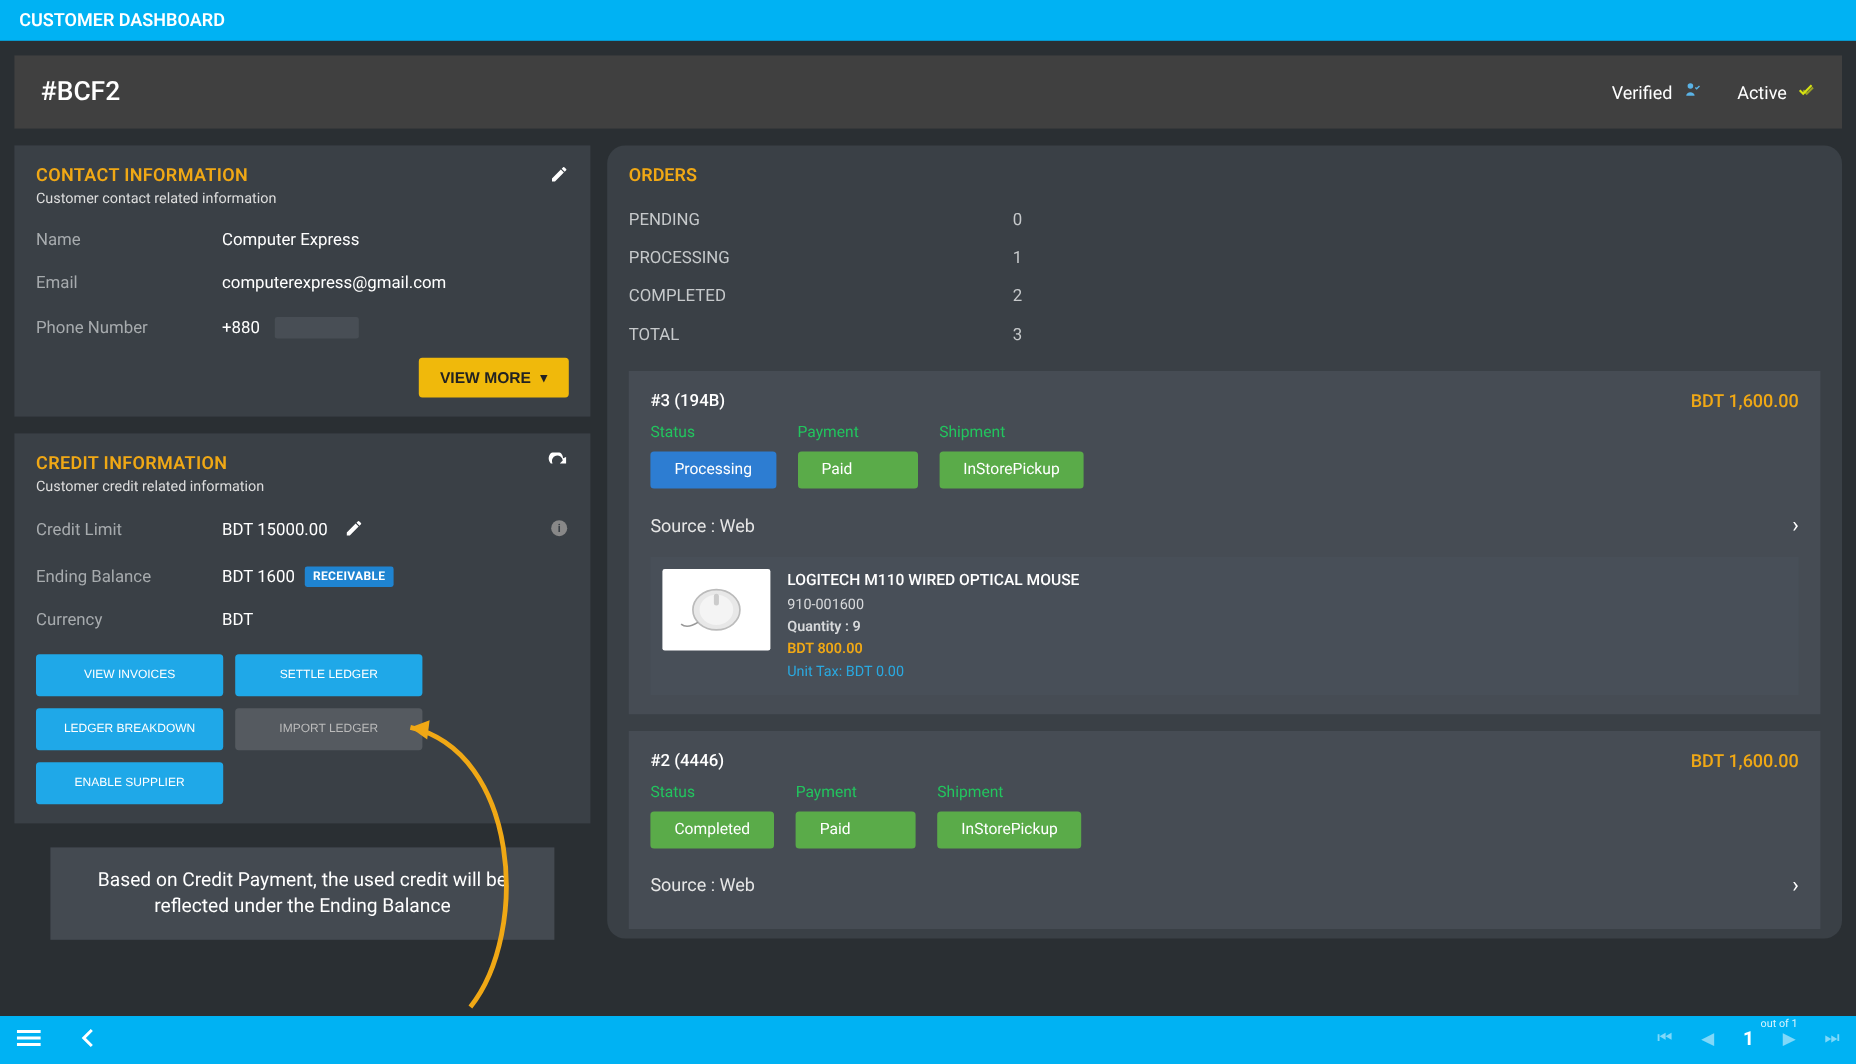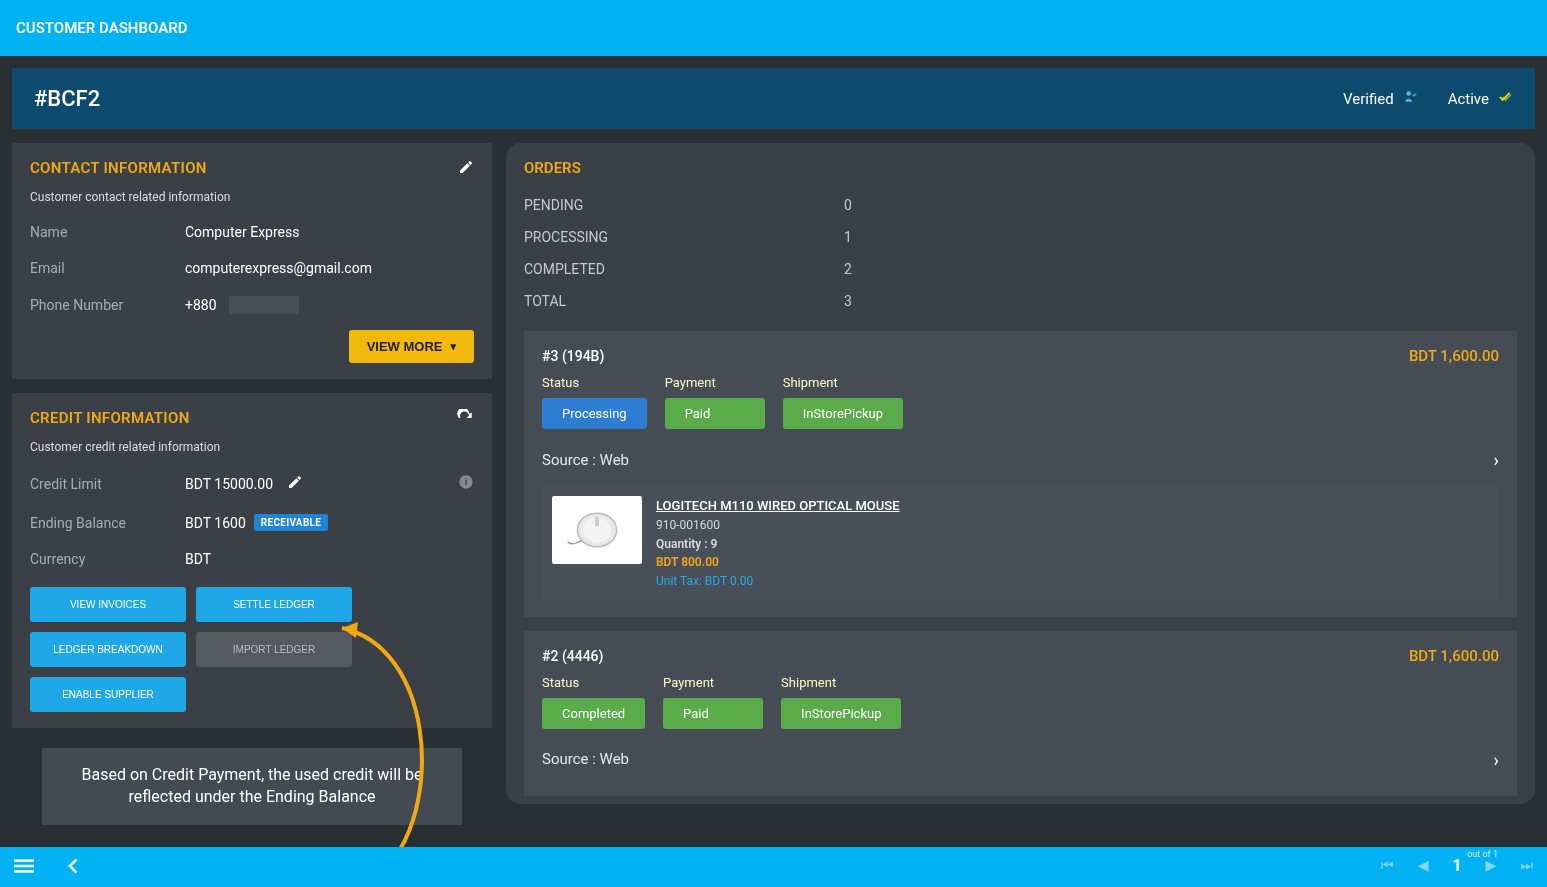--- a/index.html
+++ b/index.html
@@ -8,49 +8,49 @@
     background: #2a2f33;
     color: #ffffff;
     width: 1547px;
     height: 887px;
     overflow: hidden;
     font-size: 14px;
   }
   .top-bar {
     background: #00b2f3;
     color: #ffffff;
-    padding: 19px 16px;
+    padding: 8px 16px;
     font-weight: 600;
     font-size: 15px;
   }
   .content-wrap {
     padding: 12px;
     height: calc(100% - 40px - 40px);
     overflow-y: auto;
   }
   .header-strip {
-    background: #0c4a6e;
+    background: #404040;
     padding: 18px 22px;
     display: flex;
     justify-content: space-between;
     align-items: center;
     margin-bottom: 14px;
   }
   .header-strip .cust-id { font-size: 22px; font-weight: 500; color: #fff; }
   .header-strip .status-right { display: flex; gap: 28px; align-items: center; }
   .status-item { display: flex; align-items: flex-start; gap: 8px; font-size: 15px; }
   .icon-verified { color:#5ab3e6; font-size:15px; }
   .icon-active { color:#d7e312; font-size:15px; }
   .cols { display: flex; gap: 14px; align-items: flex-start; }
   .left-col { width: 480px; display:flex; flex-direction:column; gap:14px; position: relative;}
   .right-col { flex: 1; }
   .panel { background: #3a4046; padding: 16px 18px; }
   .panel-header { display:flex; justify-content:space-between; align-items:flex-start; margin-bottom:10px; }
   .panel-title { color: #f0a815; font-size: 15px; font-weight: 600; letter-spacing: .3px; }
-  .panel-sub { font-size: 12px; color: #ddd; margin-top:13px; }
+  .panel-sub { font-size: 12px; color: #ddd; margin-top:3px; }
   .edit-icon, .refresh-icon, .info-icon { cursor:pointer; color:#fff; font-size:16px; }
   .refresh-icon svg { width:18px; height:18px; fill:#fff; }
   .edit-icon svg { width:16px; height:16px; fill:#fff; }
   .field-row { display:flex; align-items:center; padding: 10px 0; }
   .field-label { width:155px; color:#a7abae; font-size:14px; }
   .field-value { font-size:14px; color:#fff; display:flex; align-items:center; gap:8px; }
   .phone-masked { background:#484e55; width:70px; height:18px; display:inline-block; margin-left:4px; border-radius:2px;}
   .btn-yellow { background:#f0b90b; color:#222; font-weight:600; padding:9px 18px; border:none; border-radius:3px; cursor:pointer; display:inline-flex; align-items:center; gap:8px; font-size:13px;}
   .btn-yellow .chev { font-size:11px; }
   .btn-row-right { text-align:right; margin-top:6px;}
@@ -65,31 +65,31 @@
   .orders-header { color:#f0a815; font-size:15px; font-weight:600; margin-bottom:12px; }
   .stat-row { display:flex; padding:8px 0; color:#c6c9cb; font-size:14px;}
   .stat-label { width:320px; }
   .stat-val { width:60px; }
   .order-card { background:#464c54; margin-top:14px; padding:16px 18px; }
   .order-top { display:flex; justify-content:space-between; align-items:center; margin-bottom:10px;}
   .order-id { font-size:14px; color:#fff; font-weight:500; }
   .order-amount { color:#f0a815; font-size:15px; font-weight:500; }
   .order-meta { display:flex; gap:18px; margin-bottom:14px;}
   .meta-col { display:flex; flex-direction:column; gap:8px; }
-  .meta-label { font-size:13px; color:#fef9c3; }
+  .meta-label { font-size:13px; color:#22c55e; }
   .pill { padding:8px 20px; border-radius:3px; color:#fff; font-size:13px; display:inline-block; min-width:100px; text-align:left;}
   .pill-blue { background:#2d7dd2; }
   .pill-green { background:#5aab49; }
   .source-row { display:flex; justify-content:space-between; align-items:center; font-size:15px; color:#e6e6e6; padding:6px 0 10px 0;}
   .chevron-right { color:#fff; font-size:18px; cursor:pointer;}
   .product-row { background:#484f58; display:flex; gap:14px; padding:10px; margin-top:6px;}
   .product-img { width:90px; height:68px; background:#fff; border-radius:2px; display:flex; align-items:center; justify-content:center;}
   .product-img svg { width:70px; height:50px; }
   .product-info { font-size:12px; line-height:1.55;}
-  .product-name { font-size:13px; color:#fff; font-weight:500;text-decoration:underline;}
+  .product-name { font-size:13px; color:#fff; font-weight:500;}
   .product-sku { color:#d7d9db;}
   .product-qty { color:#d7d9db; font-weight:600;}
   .product-price { color:#f0a815; font-weight:600;}
   .product-tax { color:#2aa9e0;}
   .bottom-bar { position:fixed; bottom:0; left:0; right:0; height:40px; background:#00b2f3; display:flex; align-items:center; justify-content:space-between; padding:0 14px; color:#fff;}
   .bottom-left { display:flex; align-items:center; gap:30px;}
   .bottom-left svg { width:20px; height:20px; fill:#fff; cursor:pointer;}
   .pager { display:flex; align-items:center; gap:24px; font-size:14px;}
   .pager .dim { opacity:.5; }
   .pager .pnum { font-weight:700; font-size:16px;}

